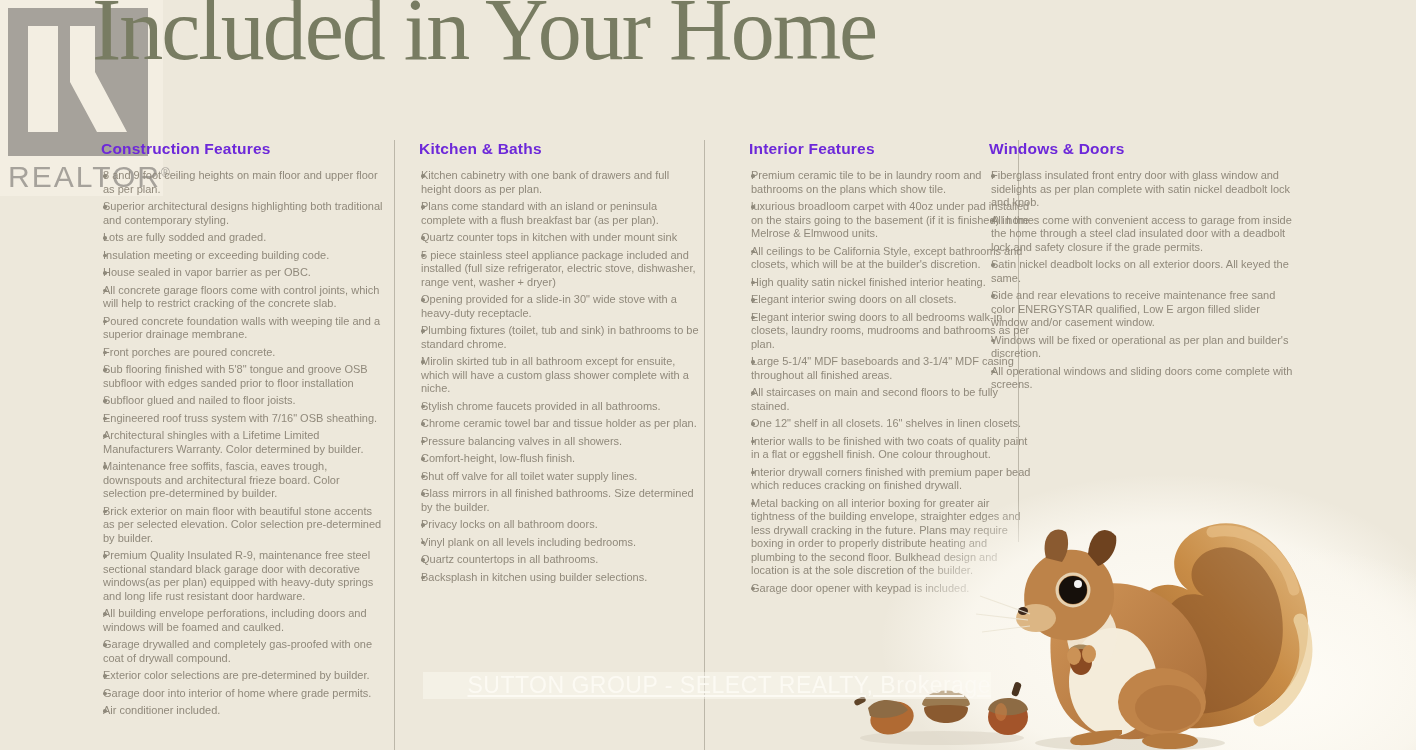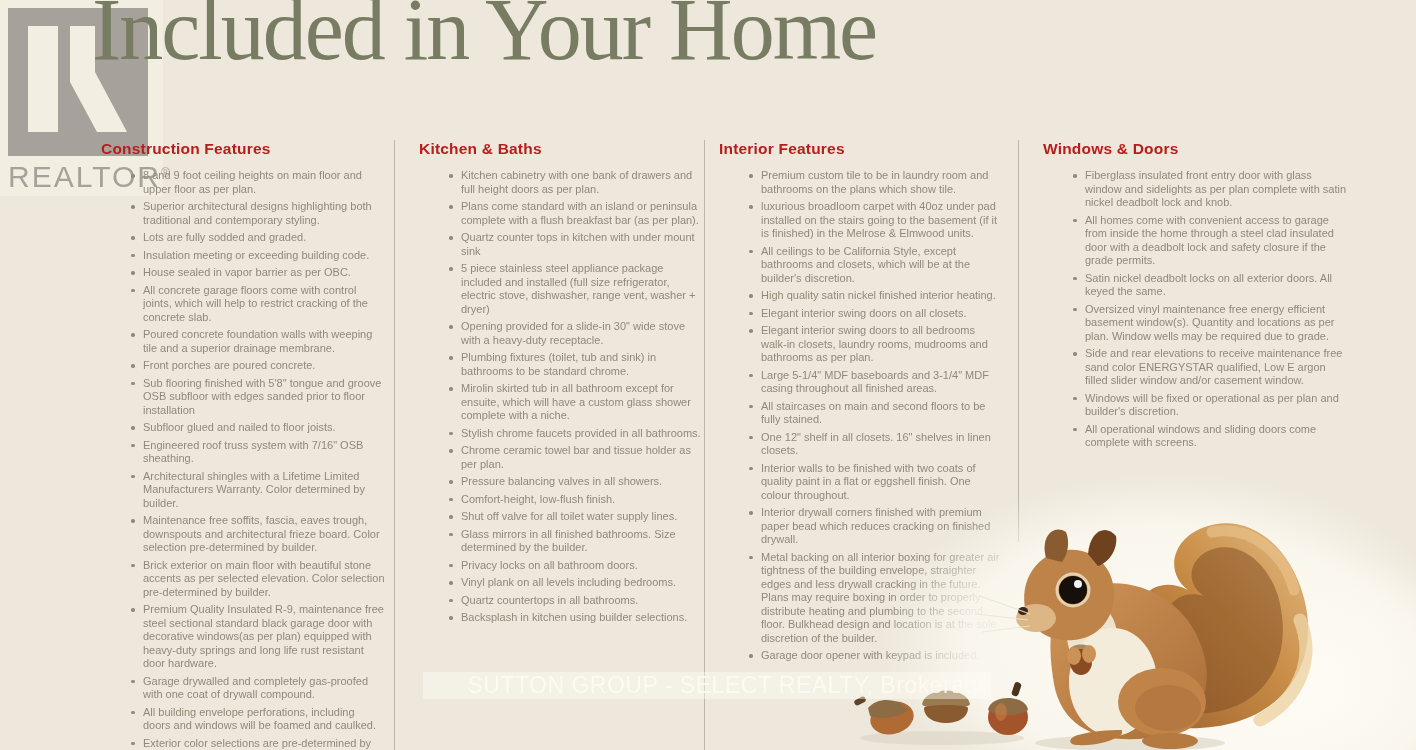--- a/index.html
+++ b/index.html
@@ -20,44 +20,45 @@
   .page-title{
     position:absolute;left:92px;top:-14px;z-index:3;
     font-family:"Liberation Serif",serif;font-weight:400;
     font-size:88px;line-height:1;letter-spacing:-2px;color:#787C62;
     white-space:nowrap;
   }
   
   .col{position:absolute;top:140px;z-index:2;}
   .col-1{left:101px;width:284px;}
   .col-2{left:419px;width:282px;}
-  .col-3{left:719px;width:282px;}
-  .col-4{left:1043px;width:308px;}
+  .col-3{left:749px;width:282px;}
+  .col-4{left:989px;width:308px;}
   .col h2{
-    margin:0 0 11px 0;font-size:15.5px;font-weight:700;color:#b91c1c;letter-spacing:.2px;
+    margin:0 0 11px 0;font-size:15.5px;font-weight:700;color:#6d28d9;letter-spacing:.2px;
   }
   .item{
-    position:relative;padding-left:14px;margin-bottom:4px;
-    font-size:11px;line-height:13.5px;color:#90897B;margin-left:28px;
+    position:relative;padding-left:2px;margin-bottom:4px;
+    font-size:11px;line-height:13.5px;color:#90897B;
   }
   .item::before{
     content:"";position:absolute;left:2px;top:5px;width:3.5px;height:3.5px;border-radius:50%;
     background:#8F897B;
   }
   .vline{position:absolute;top:140px;width:1px;background:#BCB7A9;z-index:1;}
   #divider-1{left:394px;height:610px;}
   #divider-2{left:704px;height:610px;}
   #divider-3{left:1018px;height:402px;}
   
   .watermark{
     position:absolute;left:423px;top:672px;width:568px;height:27px;z-index:5;
     background:rgba(255,253,246,.42);
     color:rgba(252,250,243,.95);
     font-size:23px;line-height:27px;text-align:right;letter-spacing:.5px;
     white-space:nowrap;
+    text-decoration:underline;
   }
   
   .squirrel-zone{position:absolute;left:830px;top:470px;width:586px;height:280px;z-index:4;}
 </style>
 </head>
 <body>
 
 <div class="logo-wrap">
   <svg class="logo-svg" width="140" height="148" viewBox="0 0 140 148">
     <rect x="0" y="0" width="140" height="148" fill="#A6A29B"></rect>
@@ -84,22 +85,22 @@
       <div class="item">All concrete garage floors come with control joints, which will help to restrict cracking of the concrete slab.</div>
       <div class="item">Poured concrete foundation walls with weeping tile and a superior drainage membrane.</div>
       <div class="item">Front porches are poured concrete.</div>
       <div class="item">Sub flooring finished with 5'8" tongue and groove OSB subfloor with edges sanded prior to floor installation</div>
       <div class="item">Subfloor glued and nailed to floor joists.</div>
       <div class="item">Engineered roof truss system with 7/16" OSB sheathing.</div>
       <div class="item">Architectural shingles with a Lifetime Limited Manufacturers Warranty. Color determined by builder.</div>
       <div class="item">Maintenance free soffits, fascia, eaves trough, downspouts and architectural frieze board. Color selection pre-determined by builder.</div>
       <div class="item">Brick exterior on main floor with beautiful stone accents as per selected elevation. Color selection pre-determined by builder.</div>
       <div class="item">Premium Quality Insulated R-9, maintenance free steel sectional standard black garage door with decorative windows(as per plan) equipped with heavy-duty springs and long life rust resistant door hardware.</div>
+      <div class="item">All building envelope perforations, including doors and windows will be foamed and caulked.</div>
       <div class="item">Garage drywalled and completely gas-proofed with one coat of drywall compound.</div>
-      <div class="item">All building envelope perforations, including doors and windows will be foamed and caulked.</div>
       <div class="item">Exterior color selections are pre-determined by builder.</div>
       <div class="item">Garage door into interior of home where grade permits.</div>
       <div class="item">Air conditioner included.</div>
     </div>
 </div>
 <div class="col col-2">
   <h2>Kitchen &amp; Baths</h2>
   <div>
       <div class="item">Kitchen cabinetry with one bank of drawers and full height doors as per plan.</div>
       <div class="item">Plans come standard with an island or peninsula complete with a flush breakfast bar (as per plan).</div>
@@ -116,42 +117,41 @@
       <div class="item">Glass mirrors in all finished bathrooms. Size determined by the builder.</div>
       <div class="item">Privacy locks on all bathroom doors.</div>
       <div class="item">Vinyl plank on all levels including bedrooms.</div>
       <div class="item">Quartz countertops in all bathrooms.</div>
       <div class="item">Backsplash in kitchen using builder selections.</div>
     </div>
 </div>
 <div class="col col-3">
   <h2>Interior Features</h2>
   <div>
-      <div class="item">Premium custom tile to be in laundry room and bathrooms on the plans which show tile.</div>
+      <div class="item">Premium ceramic tile to be in laundry room and bathrooms on the plans which show tile.</div>
       <div class="item">luxurious broadloom carpet with 40oz under pad installed on the stairs going to the basement (if it is finished) in the Melrose &amp; Elmwood units.</div>
       <div class="item">All ceilings to be California Style, except bathrooms and closets, which will be at the builder's discretion.</div>
       <div class="item">High quality satin nickel finished interior heating.</div>
       <div class="item">Elegant interior swing doors on all closets.</div>
       <div class="item">Elegant interior swing doors to all bedrooms walk-in closets, laundry rooms, mudrooms and bathrooms as per plan.</div>
       <div class="item">Large 5-1/4" MDF baseboards and 3-1/4" MDF casing throughout all finished areas.</div>
       <div class="item">All staircases on main and second floors to be fully stained.</div>
       <div class="item">One 12" shelf in all closets. 16" shelves in linen closets.</div>
       <div class="item">Interior walls to be finished with two coats of quality paint in a flat or eggshell finish. One colour throughout.</div>
       <div class="item">Interior drywall corners finished with premium paper bead which reduces cracking on finished drywall.</div>
       <div class="item">Metal backing on all interior boxing for greater air tightness of the building envelope, straighter edges and less drywall cracking in the future. Plans may require boxing in order to properly distribute heating and plumbing to the second floor. Bulkhead design and location is at the sole discretion of the builder.</div>
       <div class="item">Garage door opener with keypad is included.</div>
     </div>
 </div>
 <div class="col col-4">
   <h2>Windows &amp; Doors</h2>
   <div>
       <div class="item">Fiberglass insulated front entry door with glass window and sidelights as per plan complete with satin nickel deadbolt lock and knob.</div>
       <div class="item">All homes come with convenient access to garage from inside the home through a steel clad insulated door with a deadbolt lock and safety closure if the grade permits.</div>
       <div class="item">Satin nickel deadbolt locks on all exterior doors. All keyed the same.</div>
-      <div class="item">Oversized vinyl maintenance free energy efficient basement window(s). Quantity and locations as per plan. Window wells may be required due to grade.</div>
       <div class="item">Side and rear elevations to receive maintenance free sand color ENERGYSTAR qualified, Low E argon filled slider window and/or casement window.</div>
       <div class="item">Windows will be fixed or operational as per plan and builder's discretion.</div>
       <div class="item">All operational windows and sliding doors come complete with screens.</div>
     </div>
 </div>
 
 <div class="squirrel-zone">
   <svg width="586" height="280" viewBox="0 0 586 280">
     <defs>
       <radialGradient id="glow" cx="50%" cy="50%" r="50%">

